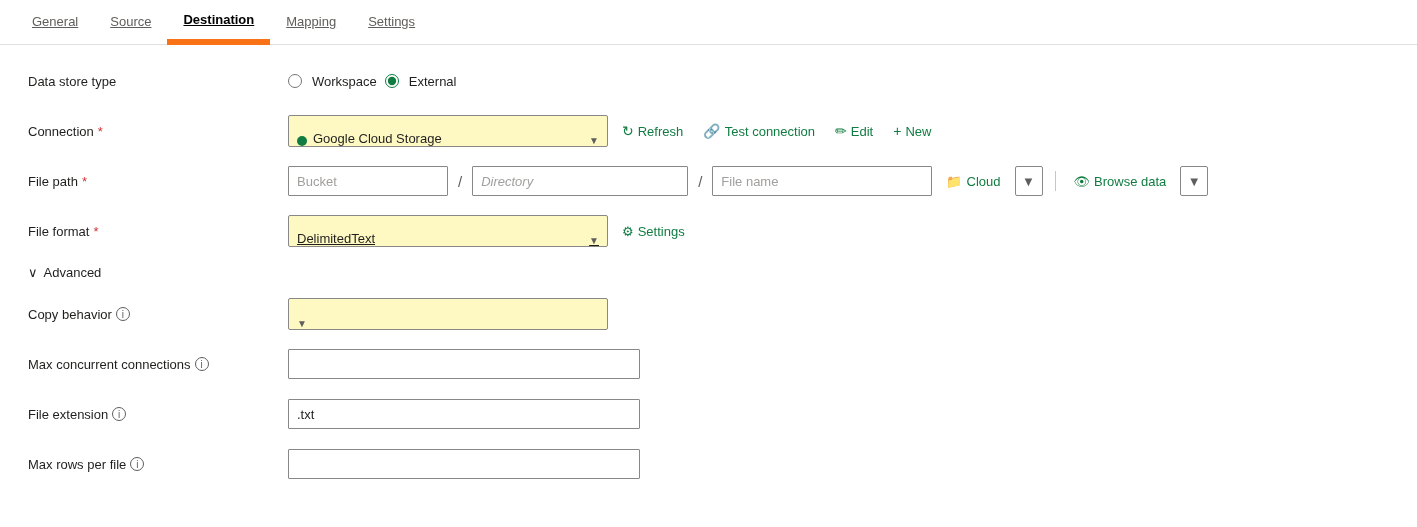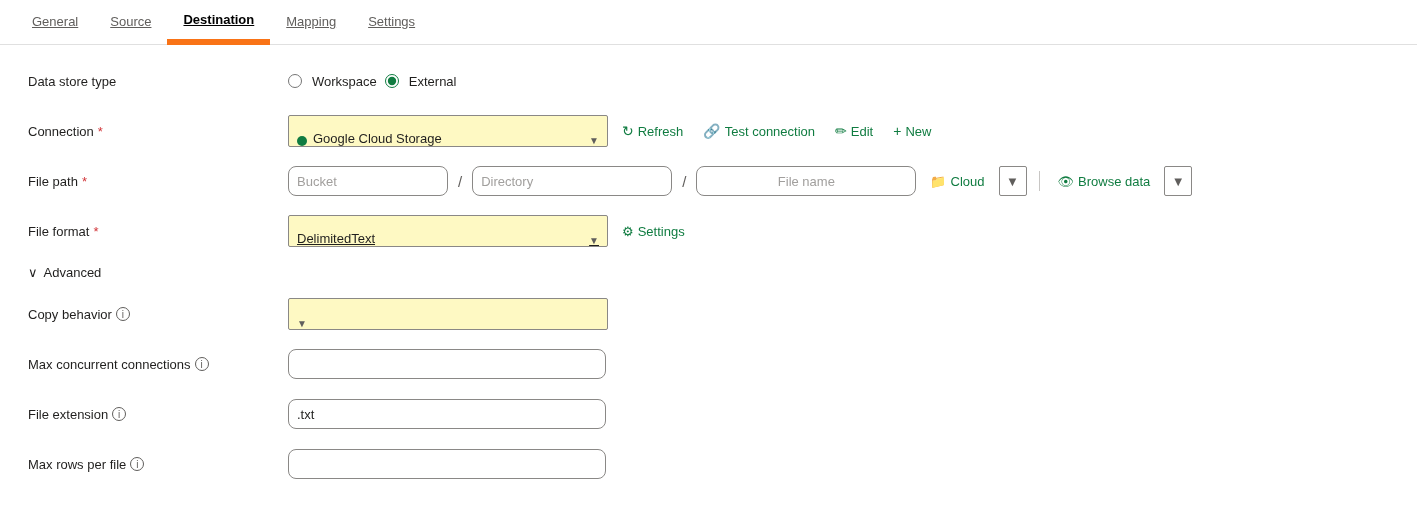--- a/index.html
+++ b/index.html
@@ -128,33 +128,33 @@
       padding: 4px 6px;
       font-size: 13px;
       border: none;
       background: none;
     }
     .action-btn .icon { font-size: 14px; }
 
     
     .text-input {
       border: 1px solid #8a8886;
-      border-radius: 8px;
+      border-radius: 1px;
       height: 30px;
       padding: 0 8px;
       font-size: 13px;
       color: #201f1e;
       outline: none;
       background: #ffffff;
     }
     .text-input::placeholder { color: #a19f9d; }
     .text-input-bucket { width: 160px; }
-    .text-input-directory { width: 200px; }
-    .text-input-filename { width: 220px; text-align: center; }
-    .text-input-full { width: 318px; }
+    .text-input-directory { width: 216px; font-style: italic; }
+    .text-input-filename { width: 220px; }
+    .text-input-full { width: 352px; }
 
     
     .path-sep {
       color: #605e5c;
       font-size: 15px;
       margin: 0 2px;
     }
 
     
     .browse-btn {

